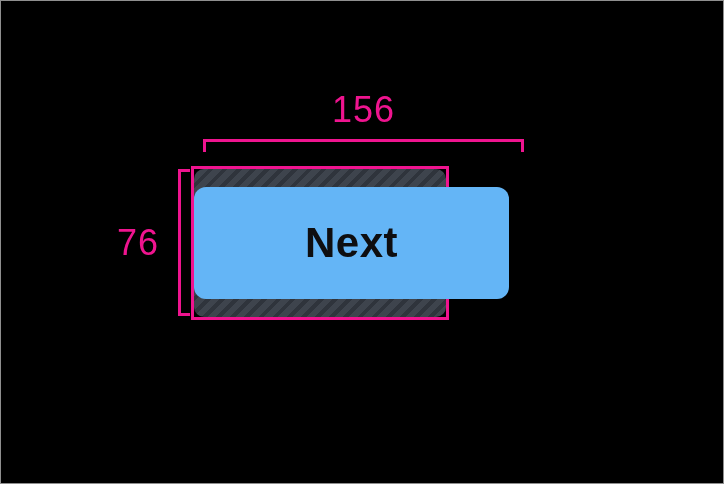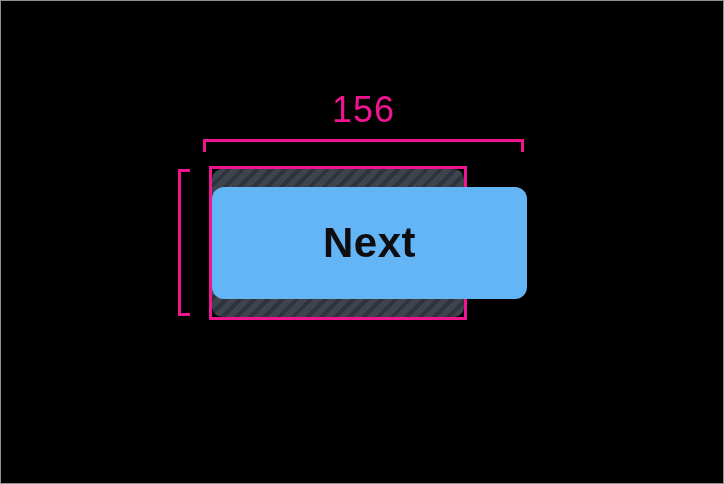--- a/index.html
+++ b/index.html
@@ -31,21 +31,21 @@
     box-sizing:border-box;
   }
   .bracket-height{
     left:177px;top:168px;width:12px;height:147px;
     border-left-width:3px;border-top-width:3px;border-bottom-width:3px;
     box-sizing:border-box;
   }
   
   .target-outline{
     position:absolute;
-    left:208px;top:165px;width:258px;height:154px;
+    left:190px;top:165px;width:258px;height:154px;
     box-sizing:border-box;
     border:3px solid var(--annotation,#EF148F);
   }
   .hatch{
     position:absolute;
     left:0;top:0;right:0;bottom:0;
     border-radius:10px;
     background:repeating-linear-gradient(
       135deg,
       var(--hatch-stripe,#2F343C) 0px,
@@ -72,20 +72,21 @@
   }
 </style>
 </head>
 <body>
 
 <div class="stage">
 
   <div class="dim-label label-width">156</div>
   <div class="bracket bracket-width"></div>
 
+  <div class="dim-label label-height">76</div>
   <div class="bracket bracket-height"></div>
 
   <div class="target-outline">
     <div class="hatch"></div>
     <button class="next-btn">Next</button>
   </div>
 
 </div>
 
 </body></html>

